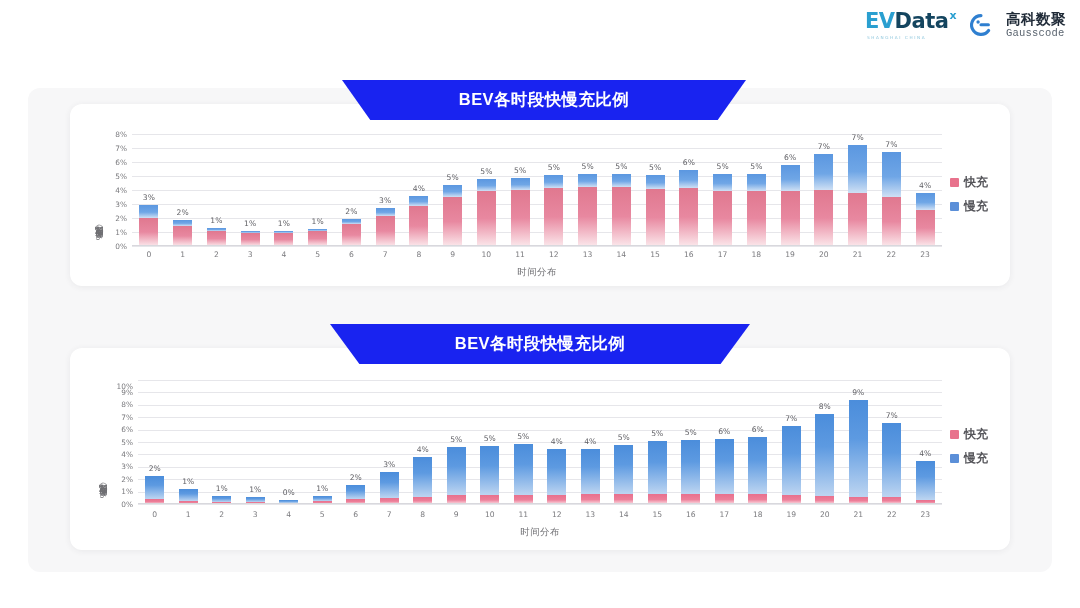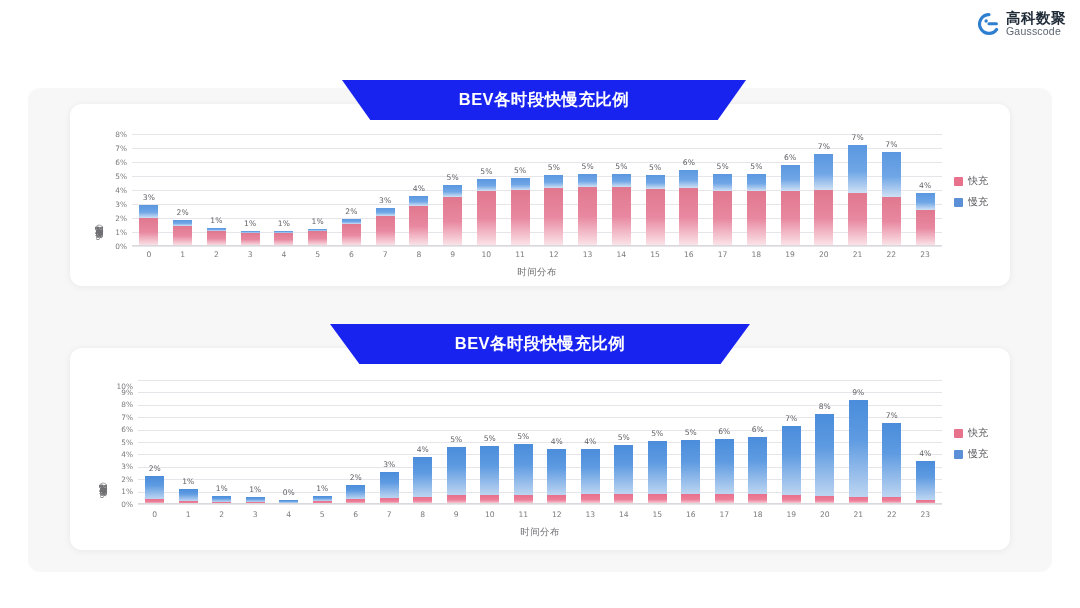--- a/index.html
+++ b/index.html
@@ -39,33 +39,33 @@
   .logo-evdata-main .data { color: #14455f; }
   .logo-evdata-main .x {
     font-size: 11px; color: #2a9fd0; margin-left: 1px; margin-top: -1px;
   }
   .logo-evdata-sub {
     font-size: 4.2px; letter-spacing: 1.6px; color: #8fc7dd;
     margin-top: 3px; margin-left: 2px;
     font-family: "DejaVu Sans", sans-serif;
   }
 
-  .logo-gauss { display: flex; align-items: center; gap: 6px; }
+  .logo-gauss { display: flex; align-items: center; gap: 14px; }
   .gauss-mark {
     width: 22px; height: 22px;
     position: relative;
   }
   .gauss-text { display: flex; flex-direction: column; line-height: 1.05; }
   .gauss-cn {
     font-size: 14.5px; font-weight: bold; color: #1f2a37;
     letter-spacing: 0.5px;
   }
   .gauss-en {
     font-size: 10.5px; color: #5b6570; letter-spacing: 0.2px;
-    font-family: Liberation Sans, sans-serif;
+    font-family: Liberation Mono, monospace;
   }
 
   
   .outer-panel {
     position: absolute;
     left: 28px; top: 88px;
     width: 1024px; height: 484px;
     background: #f7f7f8;
     border-radius: 12px;
   }
@@ -229,28 +229,36 @@
     display: flex;
     flex-direction: column;
     gap: 7px;
   }
   .one .legend { right: 22px; top: 70px; }
   .two .legend { right: 22px; top: 78px; }
   .legend-row { display: flex; align-items: center; gap: 5px; }
   .swatch { width: 9px; height: 9px; border-radius: 1px; }
   .swatch.fast { background: #e8728c; }
   .swatch.slow { background: #5b8fd8; }
-  .legend-label { font-size: 10px; color: #55555a; white-space: nowrap; }
+  .legend-label { font-size: 12px; color: #55555a; white-space: nowrap; font-weight: bold; }
 </style>
 </head>
 <body>
 
 <div class="header">
   <div class="logos">
 
+    <div class="logo-evdata">
+      <div class="logo-evdata-main">
+        <span class="ev">EV</span>
+          <span class="data">Data</span>
+          <span class="x">x</span>
+      </div>
+      <div class="logo-evdata-sub">SHANGHAI CHINA</div>
+    </div>
 
     <div class="logo-gauss">
       <span class="gauss-mark">
         <svg width="22" height="22" viewBox="0 0 22 22">
           <path d="M11 1.6a9.4 9.4 0 1 0 7.6 14.9" fill="none" stroke="#2f7fd0" stroke-width="3.1" stroke-linecap="round"></path>
           <path d="M11 10.8h7.4" fill="none" stroke="#2f7fd0" stroke-width="3.1" stroke-linecap="round"></path>
           <circle cx="8.1" cy="8.0" r="1.7" fill="#2f7fd0"></circle>
         </svg>
       </span>
       <span class="gauss-text">

